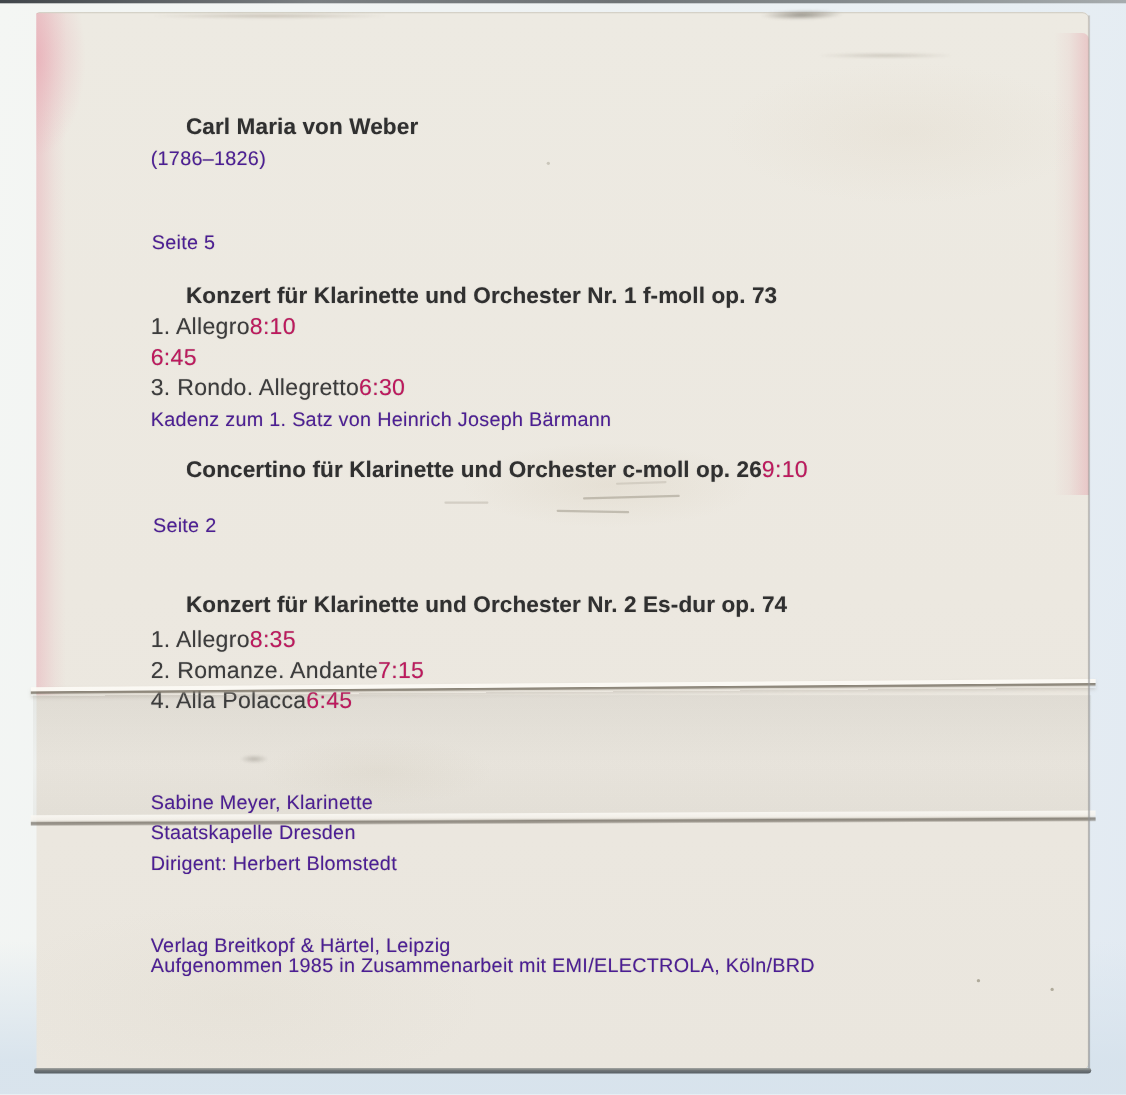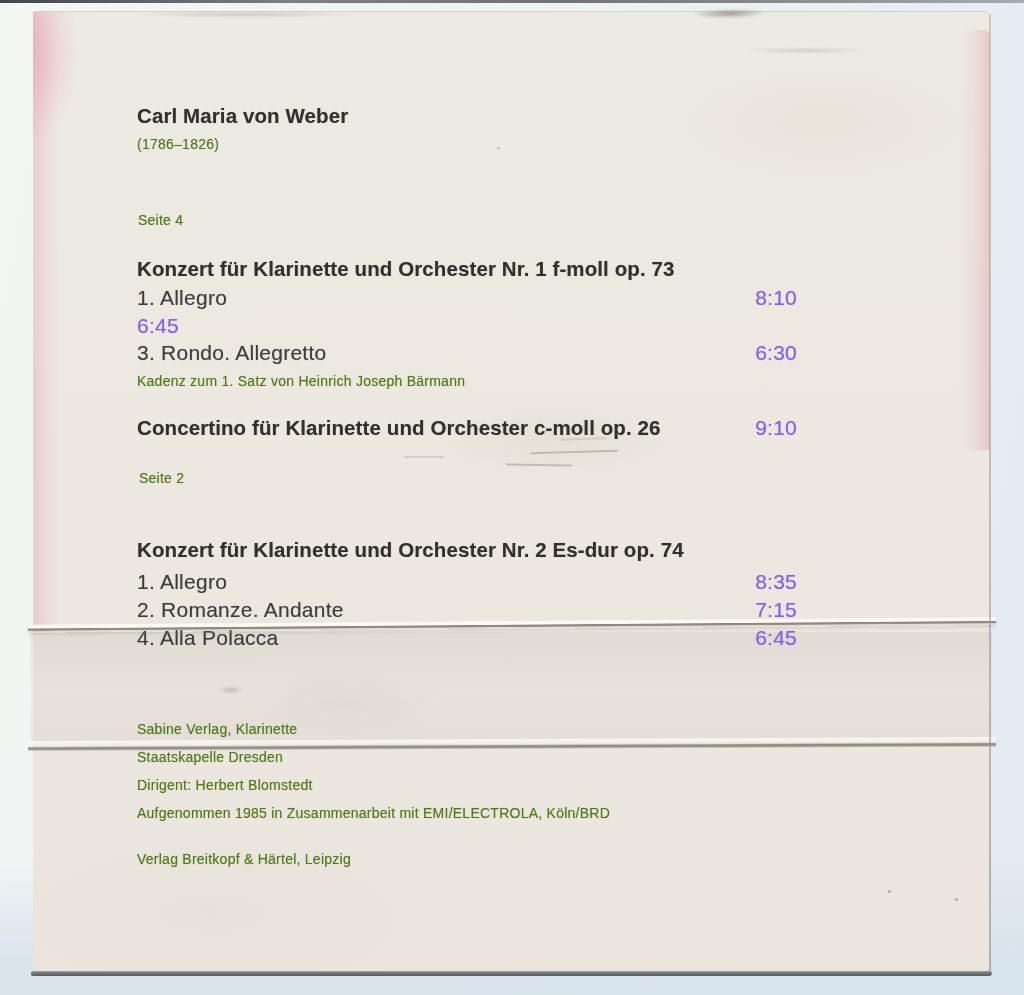--- a/index.html
+++ b/index.html
@@ -89,32 +89,32 @@
   .sc3{left:404px;top:456px;width:40px;opacity:.6;}
   .sc4{left:560px;top:438px;width:46px;opacity:.5;transform:rotate(-2deg);}
   .speck{position:absolute;z-index:4;width:3px;height:3px;border-radius:50%;background:#97917f;opacity:.7;}
   .sp1{left:888px;top:890px;}
   .sp2{left:955px;top:898px;}
   .sp3{left:497px;top:147px;opacity:.4;}
   
   .text-layer{position:absolute;left:0;top:0;width:1024px;height:995px;z-index:3;}
   .line{
     position:absolute;left:137px;height:26px;
-    font-size:14px;line-height:24px;letter-spacing:0.25px;
-    color:#4d7c0f;white-space:nowrap;
+    font-size:18px;line-height:24px;letter-spacing:0.25px;
+    color:#4c1d95;white-space:nowrap;
     text-shadow:0 0 1px rgba(70,70,70,0.4);
   }
-  .bold{font-weight:bold;color:#303030;font-size:20.5px;letter-spacing:0.1px;}
+  .bold{font-weight:bold;color:#303030;font-size:20.5px;letter-spacing:0.1px;margin-left:32px;}
   .row{
     position:absolute;left:137px;width:660px;height:26px;
-    display:flex;justify-content:space-between;align-items:baseline;
+    display:flex;align-items:baseline;
     font-size:21px;line-height:24px;letter-spacing:0.25px;color:#3c3c3c;
     text-shadow:0 0 1px rgba(70,70,70,0.4);white-space:nowrap;
   }
-  .row .dur{color:#8b5cf6;}
+  .row .dur{color:#be185d;}
 </style>
 </head>
 <body>
 
 <div class="top-strip"></div>
 
 <div class="card"></div>
 <div class="pink-left"></div>
 <div class="pink-corner"></div>
 <div class="pink-right"></div>
@@ -130,21 +130,21 @@
 <div class="scratch sc4"></div>
 <div class="speck sp1"></div>
 <div class="speck sp2"></div>
 <div class="speck sp3"></div>
 
 <div class="text-layer">
 
   <div class="line bold" style="top:104px">Carl Maria von Weber</div>
   <div class="line" style="top:132px">(1786–1826)</div>
 
-  <div class="line" style="top:208px;left:138px">Seite 4</div>
+  <div class="line" style="top:208px;left:138px">Seite 5</div>
 
   <div class="line bold" style="top:257px">Konzert für Klarinette und Orchester Nr. 1 f-moll op. 73</div>
 
   <div class="row" style="top:286px">
     <span>1. Allegro</span>
     <span class="dur">8:10</span>
   </div>
   <div class="row" style="top:314px">
     <span class="dur">6:45</span>
   </div>
@@ -170,25 +170,25 @@
   </div>
   <div class="row" style="top:598px">
     <span>2. Romanze. Andante</span>
     <span class="dur">7:15</span>
   </div>
   <div class="row" style="top:626px">
     <span>4. Alla Polacca</span>
     <span class="dur">6:45</span>
   </div>
 
-  <div class="line" style="top:717px">Sabine Verlag, Klarinette</div>
+  <div class="line" style="top:717px">Sabine Meyer, Klarinette</div>
   <div class="line" style="top:773px">Dirigent: Herbert Blomstedt</div>
   <div class="line" style="top:745px">Staatskapelle Dresden</div>
 
-  <div class="line" style="top:801px">Aufgenommen 1985 in Zusammenarbeit mit EMI/ELECTROLA, Köln/BRD</div>
+  <div class="line" style="top:866px">Aufgenommen 1985 in Zusammenarbeit mit EMI/ELECTROLA, Köln/BRD</div>
   <div class="line" style="top:847px">Verlag Breitkopf &amp; Härtel, Leipzig</div>
 
 </div>
 
 <div class="crease crease-1"></div>
 <div class="crease crease-2"></div>
 <div class="right-edge"></div>
 <div class="bottom-edge"></div>
 
 </body></html>

